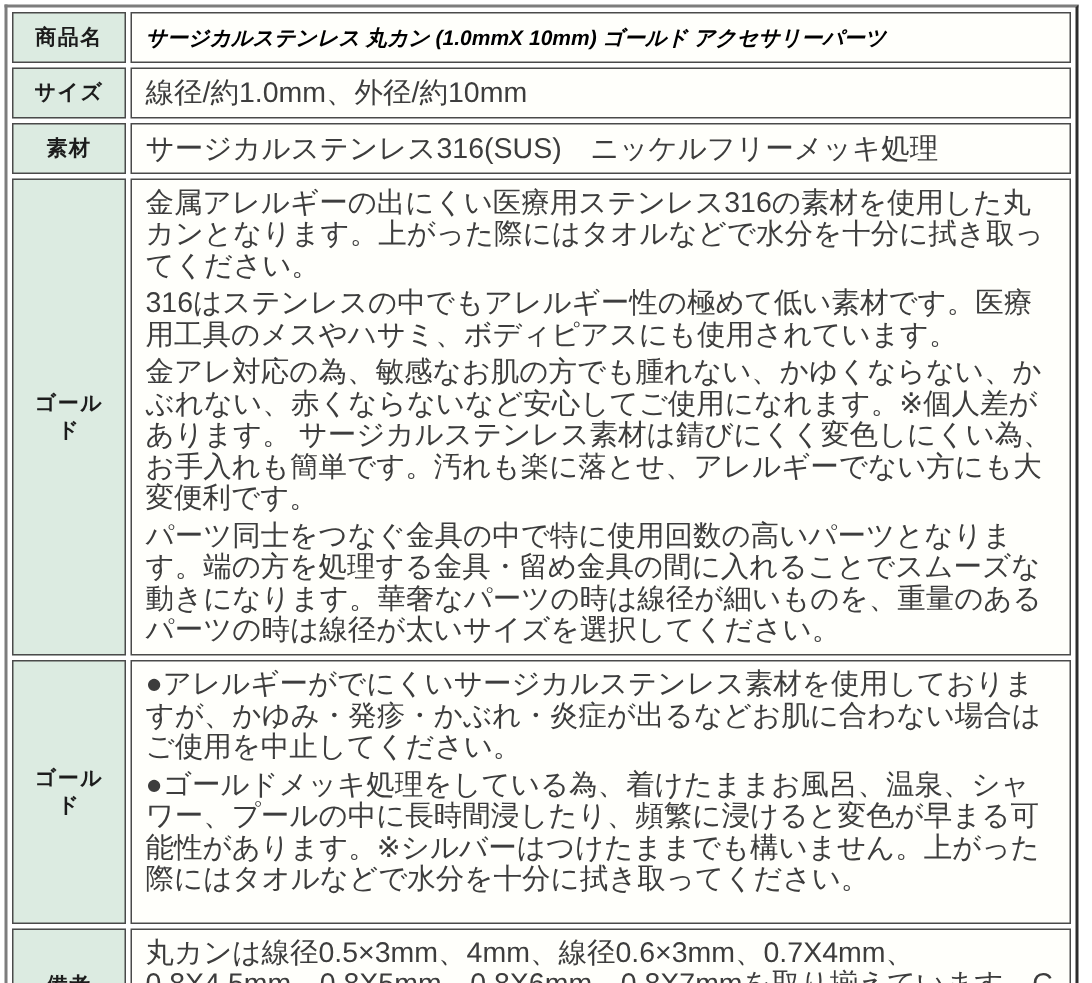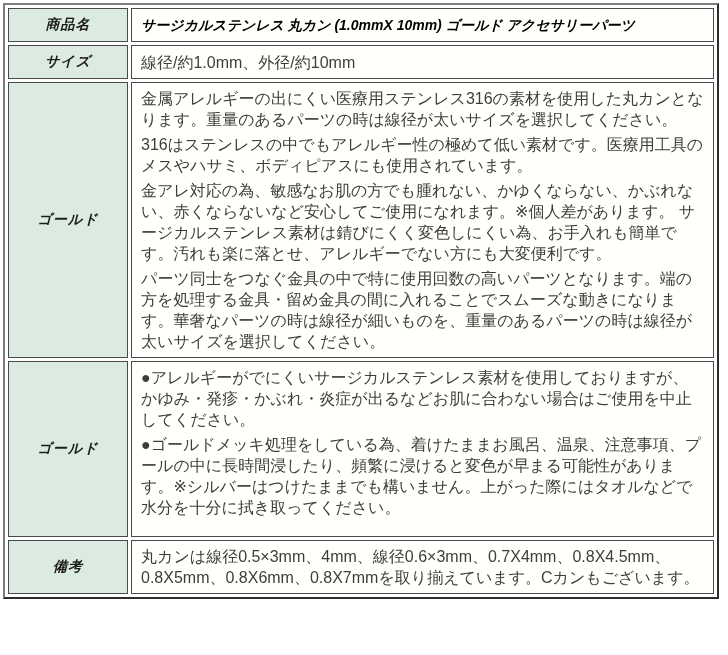--- a/index.html
+++ b/index.html
@@ -28,37 +28,36 @@
   table.spec-table {
     width: 716px;
     border-collapse: separate;
     border-spacing: 3px;
     background: var(--page-bg);
     border-style: solid;
     border-width: 2px;
     border-color: var(--outer-light) var(--outer-dark) var(--outer-dark) var(--outer-light);
   }
   th.spec-label {
-    width: 120px;
+    width: 76px;
     background: var(--label-bg);
     border: 1px solid var(--cell-border);
     color: var(--label-text);
     font-size: 14px;
     font-weight: bold;
     text-align: center;
     vertical-align: middle;
     padding: 7px 13px;
     letter-spacing: 1px;
-    font-style: italic;
   }
   td.spec-content {
     background: var(--content-bg);
     border: 1px solid var(--cell-border);
     color: var(--text);
-    font-size: 16px;
+    font-size: 19px;
     line-height: 21px;
     text-align: left;
     vertical-align: middle;
     padding: 5px 9px;
   }
   td.spec-content p { margin: 0; }
   td.spec-content p + p { margin-top: 4px; }
   td.spec-content.bold {
     font-weight: bold;
     color: var(--title-text);
@@ -82,33 +81,39 @@
             <p>サージカルステンレス 丸カン (1.0mmX 10mm) ゴールド アクセサリーパーツ</p>
           </td>
   </tr>
         <tr class="spec-row">
     <th class="spec-label">サイズ</th>
     <td class="spec-content">
             <p>線径/約1.0mm、外径/約10mm</p>
           </td>
   </tr>
         <tr class="spec-row">
+    <th class="spec-label">素材</th>
+    <td class="spec-content">
+            <p>サージカルステンレス316(SUS)　ニッケルフリーメッキ処理</p>
+          </td>
+  </tr>
+        <tr class="spec-row">
     <th class="spec-label">ゴールド</th>
     <td class="spec-content">
-            <p>金属アレルギーの出にくい医療用ステンレス316の素材を使用した丸カンとなります。重量のあるパーツの時は線径が太いサイズを選択してください。</p>
+            <p>金属アレルギーの出にくい医療用ステンレス316の素材を使用した丸カンとなります。上がった際にはタオルなどで水分を十分に拭き取ってください。</p>
             <p>316はステンレスの中でもアレルギー性の極めて低い素材です。医療用工具のメスやハサミ、ボディピアスにも使用されています。</p>
             <p>金アレ対応の為、敏感なお肌の方でも腫れない、かゆくならない、かぶれない、赤くならないなど安心してご使用になれます。※個人差があります。 サージカルステンレス素材は錆びにくく変色しにくい為、お手入れも簡単です。汚れも楽に落とせ、アレルギーでない方にも大変便利です。</p>
             <p>パーツ同士をつなぐ金具の中で特に使用回数の高いパーツとなります。端の方を処理する金具・留め金具の間に入れることでスムーズな動きになります。華奢なパーツの時は線径が細いものを、重量のあるパーツの時は線径が太いサイズを選択してください。</p>
           </td>
   </tr>
         <tr class="spec-row">
     <th class="spec-label">ゴールド</th>
     <td class="spec-content trailing-space">
             <p>●アレルギーがでにくいサージカルステンレス素材を使用しておりますが、かゆみ・発疹・かぶれ・炎症が出るなどお肌に合わない場合はご使用を中止してください。</p>
-            <p>●ゴールドメッキ処理をしている為、着けたままお風呂、温泉、注意事項、プールの中に長時間浸したり、頻繁に浸けると変色が早まる可能性があります。※シルバーはつけたままでも構いません。上がった際にはタオルなどで水分を十分に拭き取ってください。</p>
+            <p>●ゴールドメッキ処理をしている為、着けたままお風呂、温泉、シャワー、プールの中に長時間浸したり、頻繁に浸けると変色が早まる可能性があります。※シルバーはつけたままでも構いません。上がった際にはタオルなどで水分を十分に拭き取ってください。</p>
           </td>
   </tr>
         <tr class="spec-row">
     <th class="spec-label">備考</th>
     <td class="spec-content">
             <p>丸カンは線径0.5×3mm、4mm、線径0.6×3mm、0.7X4mm、0.8X4.5mm、0.8X5mm、0.8X6mm、0.8X7mmを取り揃えています。Cカンもございます。</p>
           </td>
   </tr>
       </tbody>
   </table>

